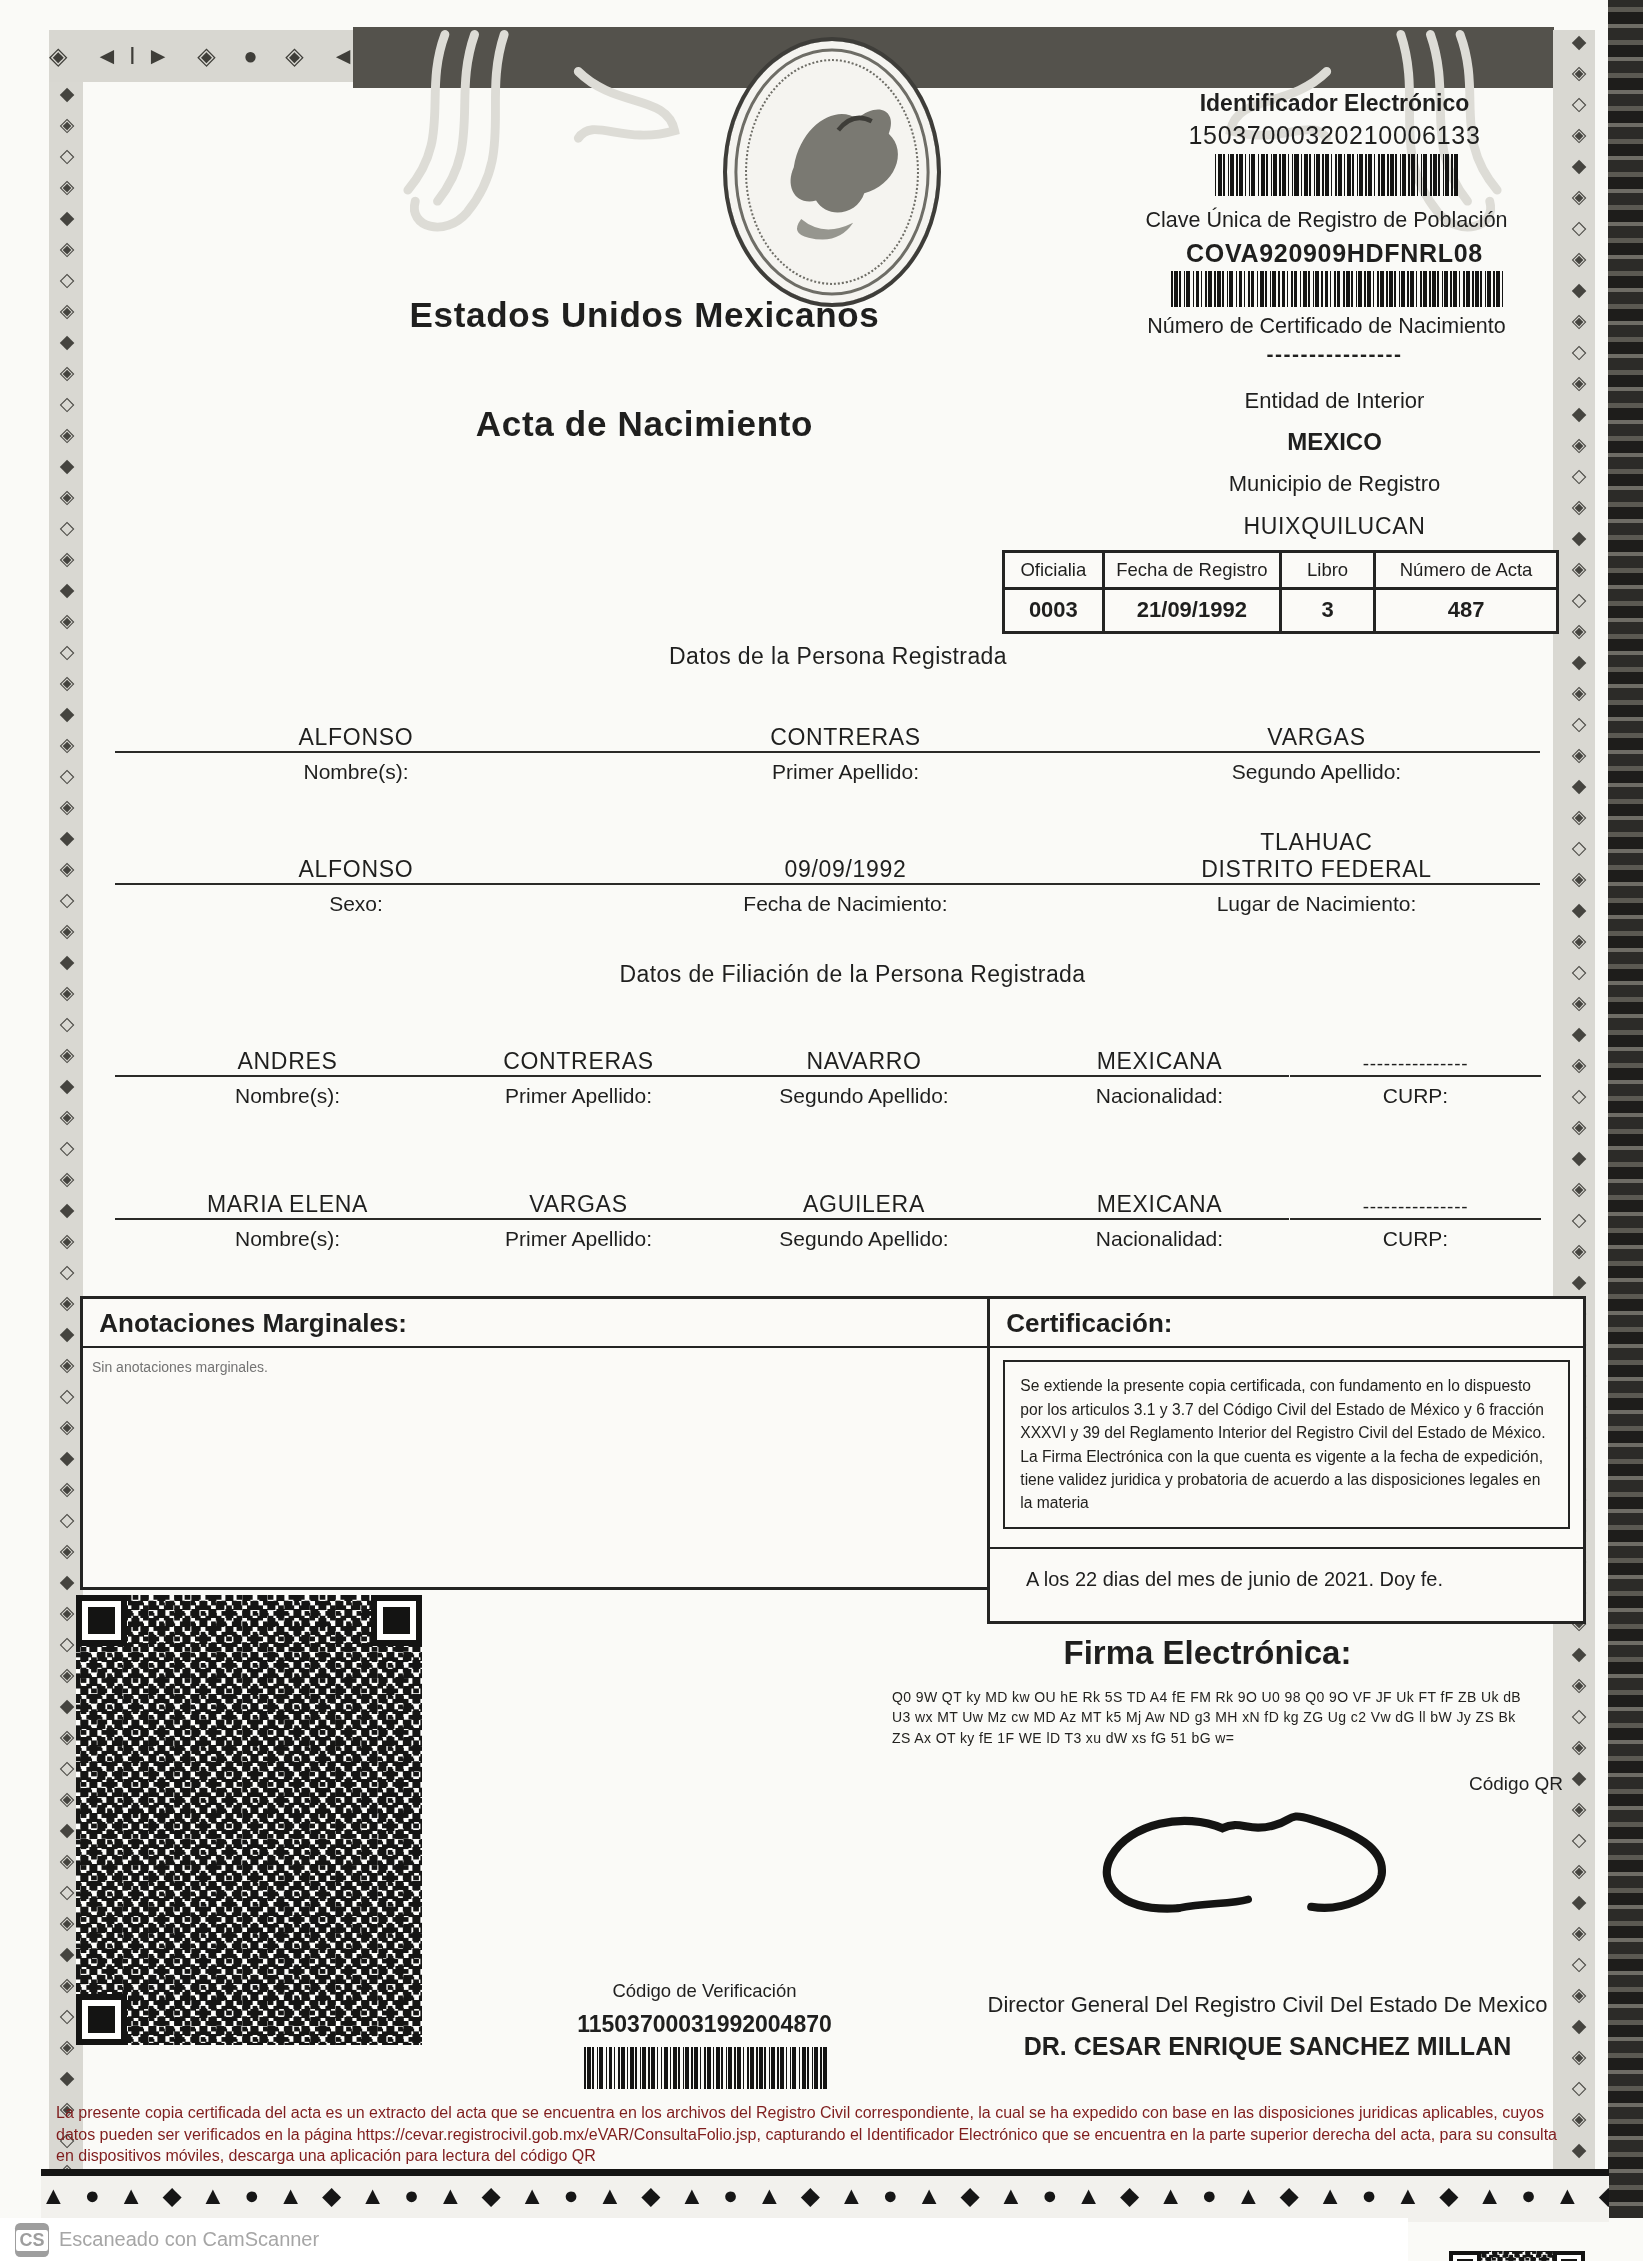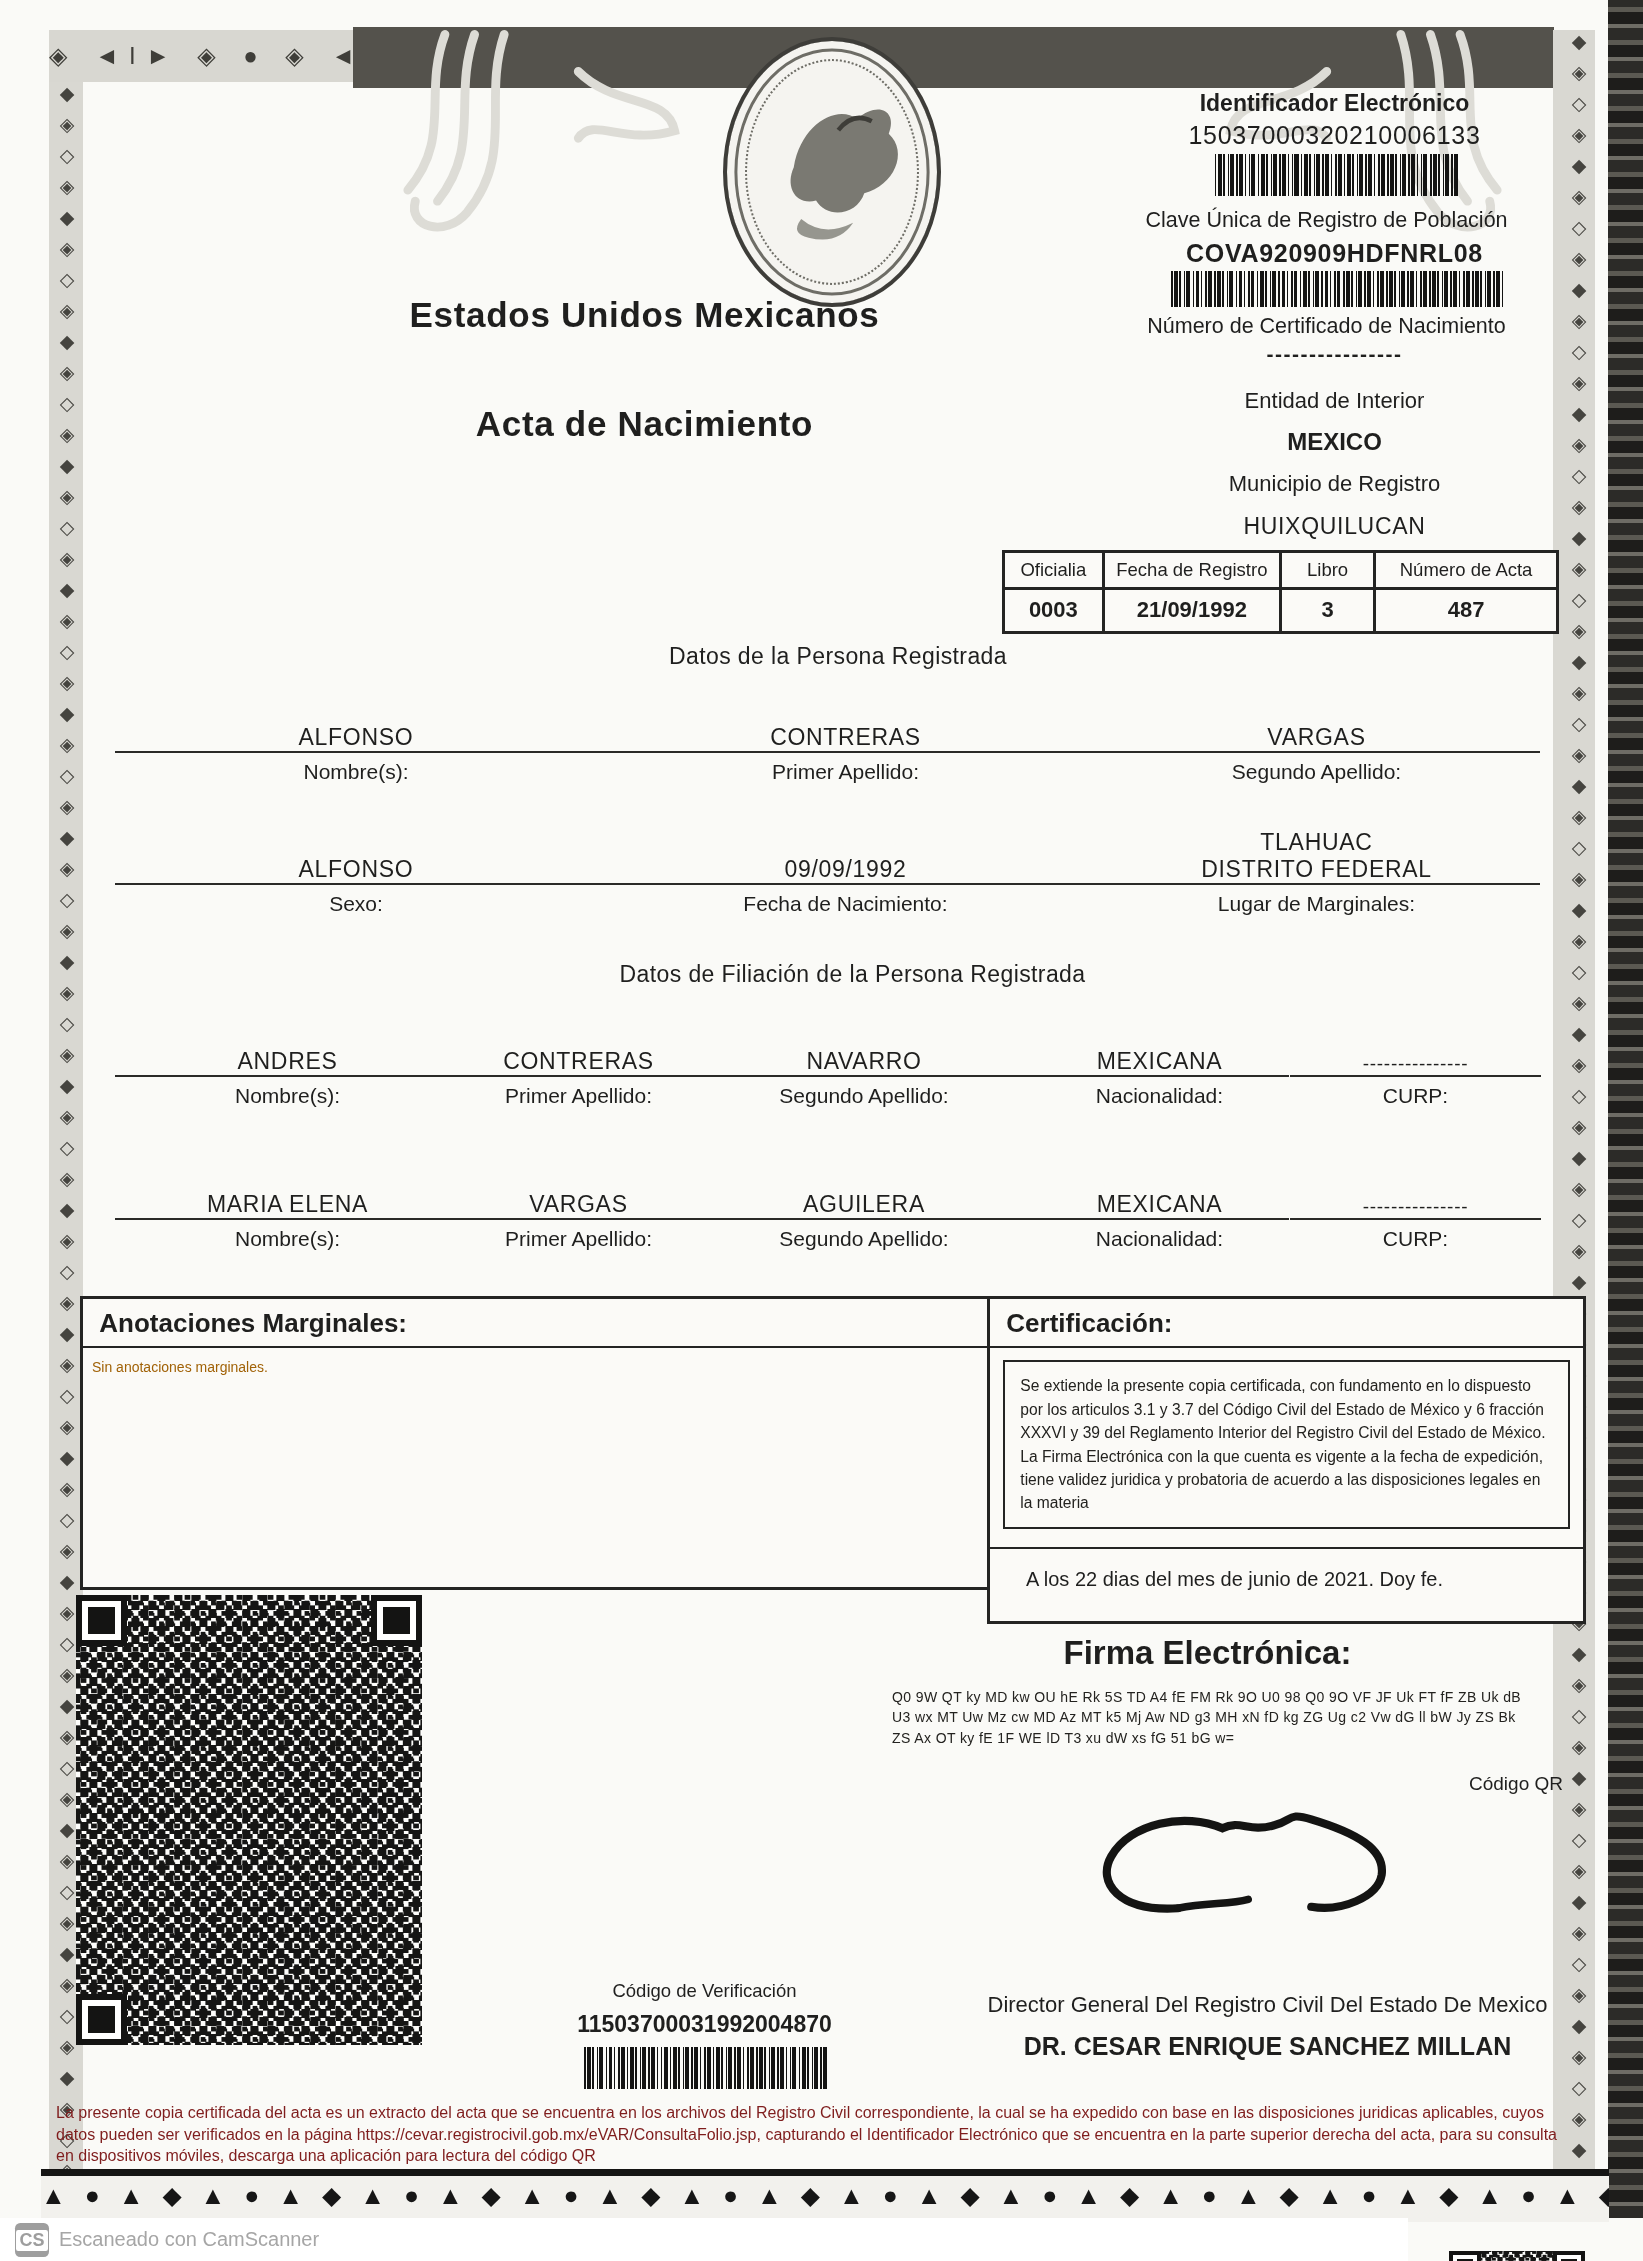--- a/index.html
+++ b/index.html
@@ -55,21 +55,21 @@
   .finder::after{content:"";position:absolute;left:6px;top:6px;right:6px;bottom:6px;background:#141413;}
   .finder-sm{border-width:4.4px;}
   .finder-sm::after{left:3.7px;top:3.7px;right:3.7px;bottom:3.7px;}
 
   
   table.reg{border-collapse:collapse;width:100%;height:100%;background:#fbfaf7;}
   table.reg th,table.reg td{border:3px solid #242423;text-align:center;}
   table.reg th{font-size:18.5px;font-weight:normal;padding:6px 4.4px;}
   table.reg td{font-size:22px;font-weight:bold;padding:7.4px 4.4px;}
 
-  .smallnote{font-size:14px;color:#a16207;}
+  .smallnote{font-size:14px;color:#737373;}
   .sigtext{font-size:14px;line-height:1.45;color:#23221f;letter-spacing:0.4px;white-space:nowrap;}
   .fineprint{font-size:16px;line-height:1.35;color:#7f1d1d;}
   .cs-badge{width:34px;height:34px;background:#9e9e9e;border-radius:5.2px;
             display:flex;align-items:center;justify-content:center;}
   .cs-badge span{background:#fff;color:#9e9e9e;font-weight:bold;font-size:18px;
             padding:1.5px 3.7px;border-radius:2.2px;line-height:1;}
 </style>
 </head>
 <body>
 
@@ -163,21 +163,21 @@
     <div class="fval" style="height:68px;">09/09/1992</div>
     <div class="fline"></div>
     <div class="flab">Fecha de Nacimiento:</div>
   </div>
   <div class="abs" style="left:1093px;top:815px;width:447px;">
     <div class="fval" style="height:68px;">
       <div>TLAHUAC</div>
       <div>DISTRITO FEDERAL</div>
     </div>
     <div class="fline"></div>
-    <div class="flab">Lugar de Marginales:</div>
+    <div class="flab">Lugar de Nacimiento:</div>
   </div>
 
   <div class="abs center sect-title" style="left:445px;top:961px;width:815px;">Datos de Filiación de la Persona Registrada</div>
 
   <div class="abs" style="left:115px;top:1041px;width:345px;">
     <div class="fval" style="height:34px;">ANDRES</div>
     <div class="fline"></div>
     <div class="flab">Nombre(s):</div>
   </div>
   <div class="abs" style="left:460px;top:1041px;width:237px;">

